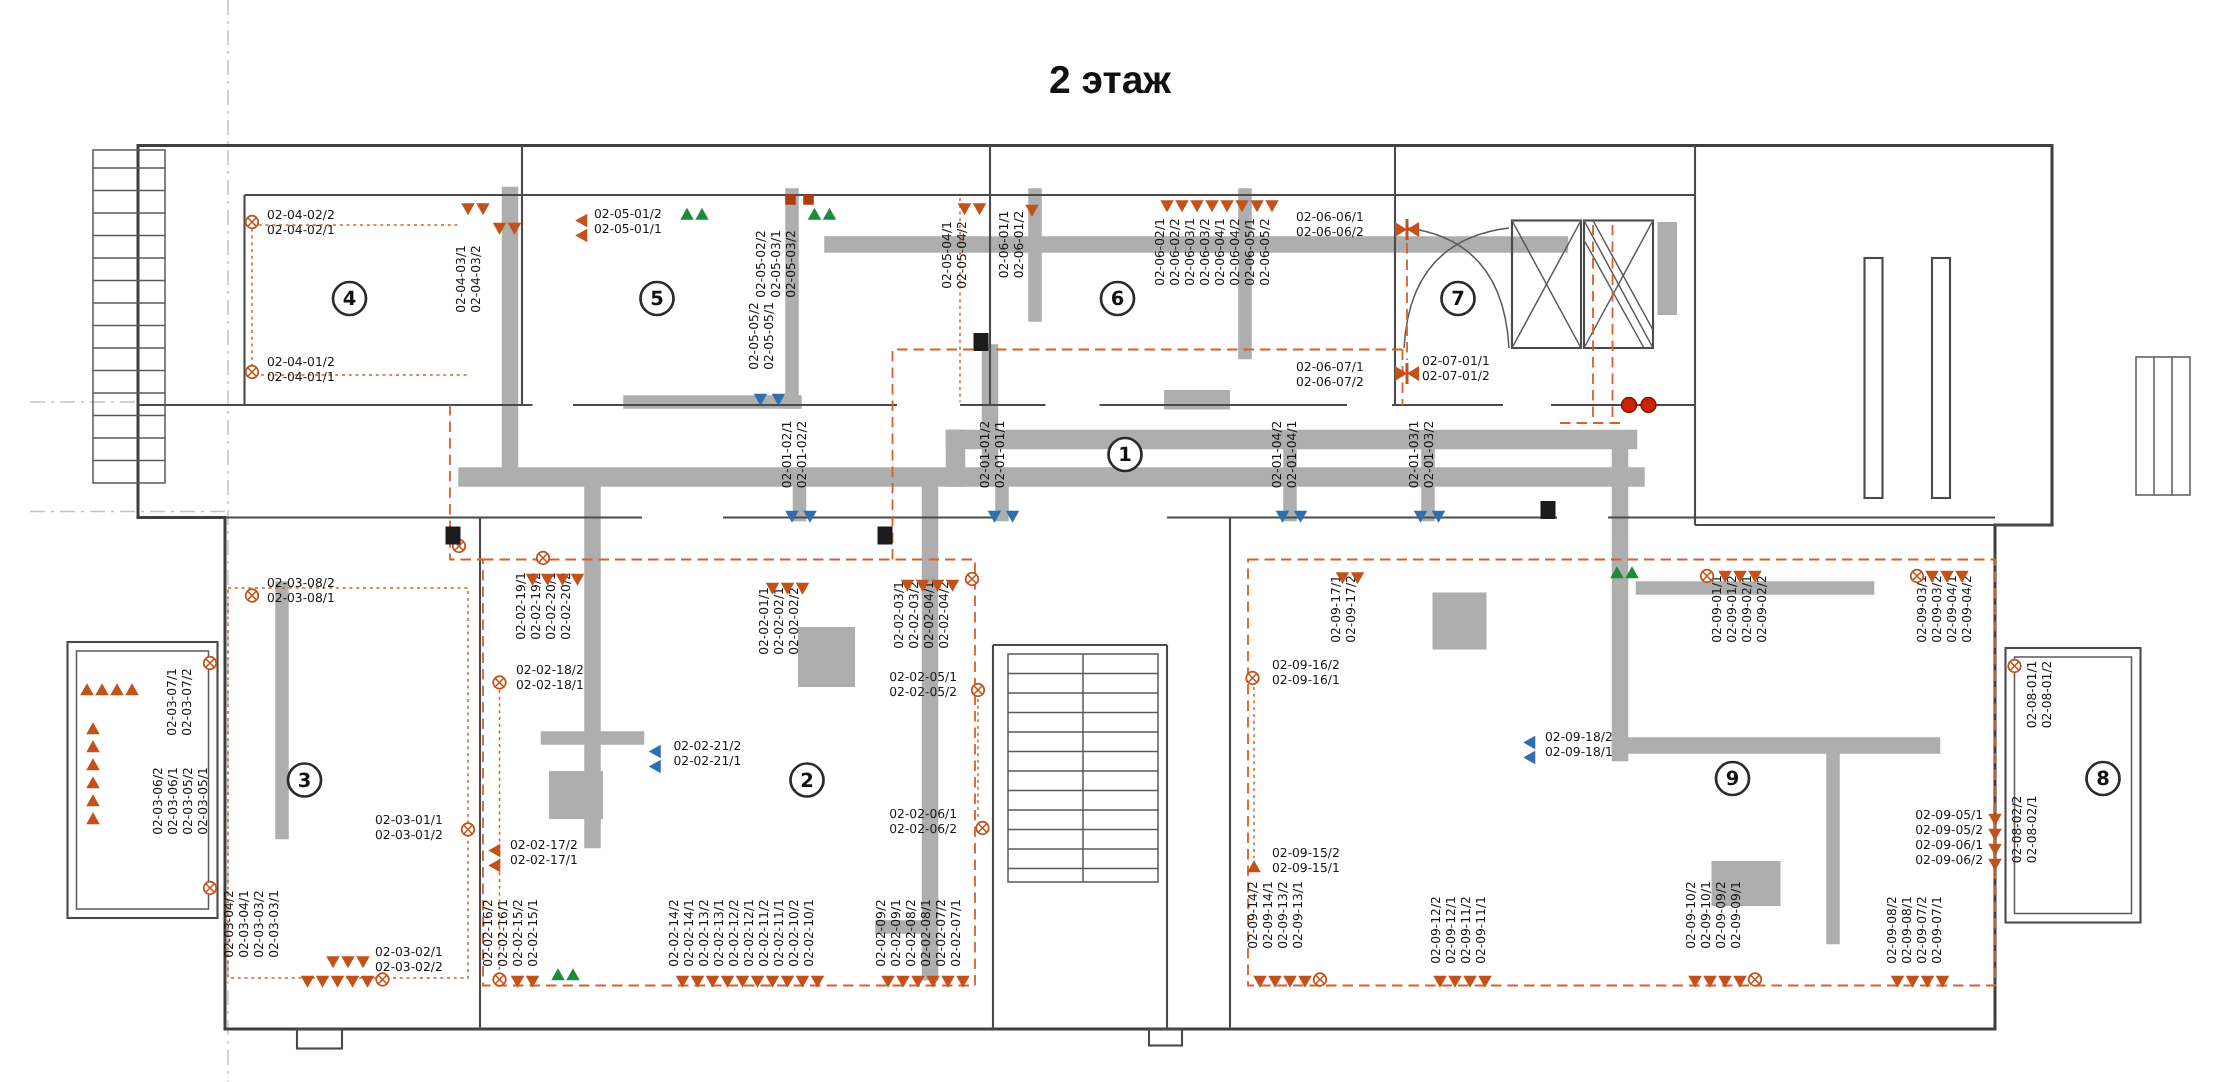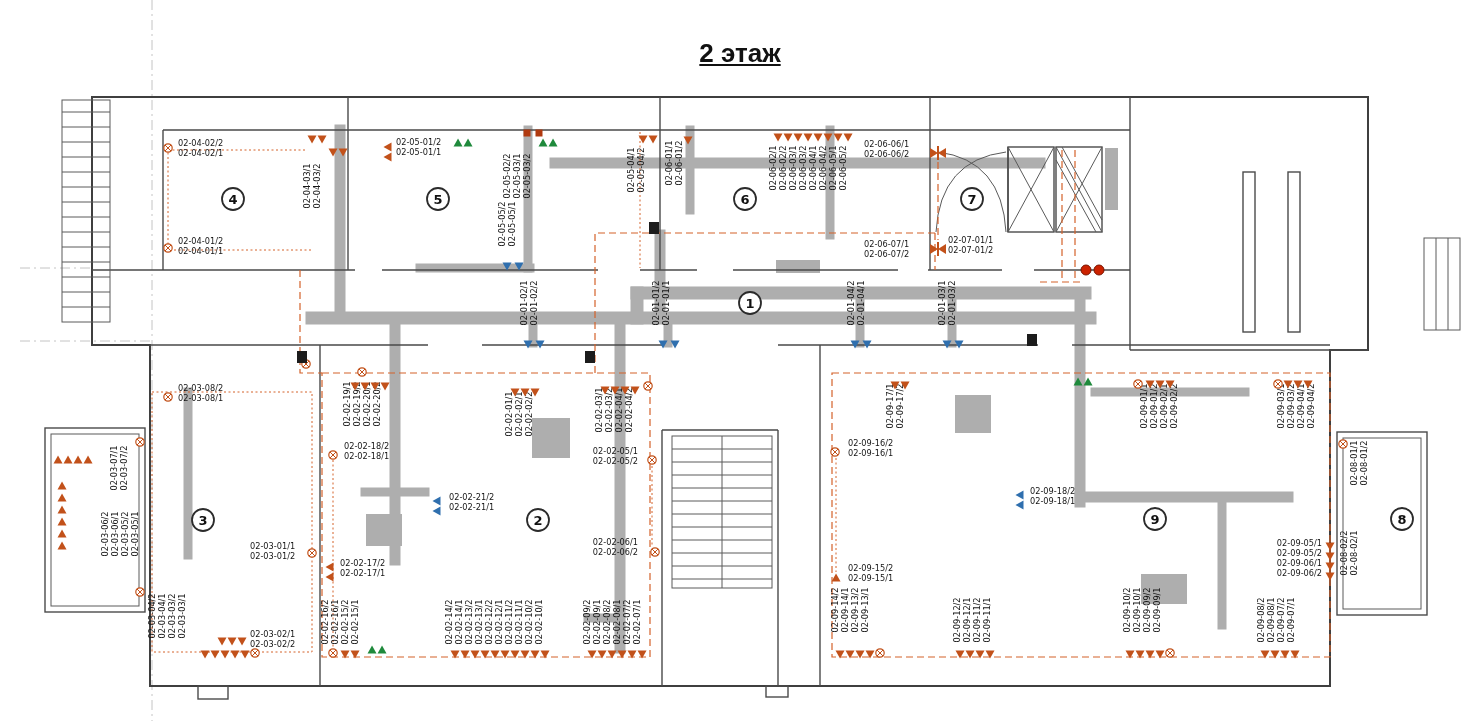--- a/index.html
+++ b/index.html
@@ -1,20 +1,20 @@
 <!DOCTYPE html>
 <html><head>
 <meta charset="utf-8">
 <style>
   html,body{margin:0;padding:0;background:#ffffff;}
   body{width:1482px;height:721px;overflow:hidden;position:relative;
        font-family:"Liberation Sans",sans-serif;}
   .canvas{position:absolute;inset:0;width:1482px;height:721px;background:#fff;}
   .title{position:absolute;left:740px;top:38px;transform:translateX(-50%);
-         font:bold 26px "Liberation Sans",sans-serif;color:#111;white-space:nowrap;text-decoration:underline;}
+         font:bold 26px "Liberation Sans",sans-serif;color:#111;white-space:nowrap;}
   svg{position:absolute;left:0;top:0;}
   .axis{stroke:#c4c4c4;stroke-width:1;stroke-dasharray:10 4 2 4;fill:none;}
   .wall{stroke:#3f3f3f;stroke-width:2;fill:none;}
   .wall-thin{stroke:#4a4a4a;stroke-width:1.4;fill:none;}
   .stair{stroke:#5a5a5a;stroke-width:1;fill:none;}
   .duct{stroke:#aeaeae;fill:none;stroke-linecap:square;}
   .equip{fill:#aeaeae;stroke:none;}
   .route-dash{stroke:#d4622a;stroke-width:1.2;fill:none;stroke-dasharray:7 4;}
   .route-dot{stroke:#d4622a;stroke-width:1;fill:none;stroke-dasharray:2 2.5;}
   .lbl{font:8.2px "DejaVu Sans",sans-serif;fill:#151515;}

